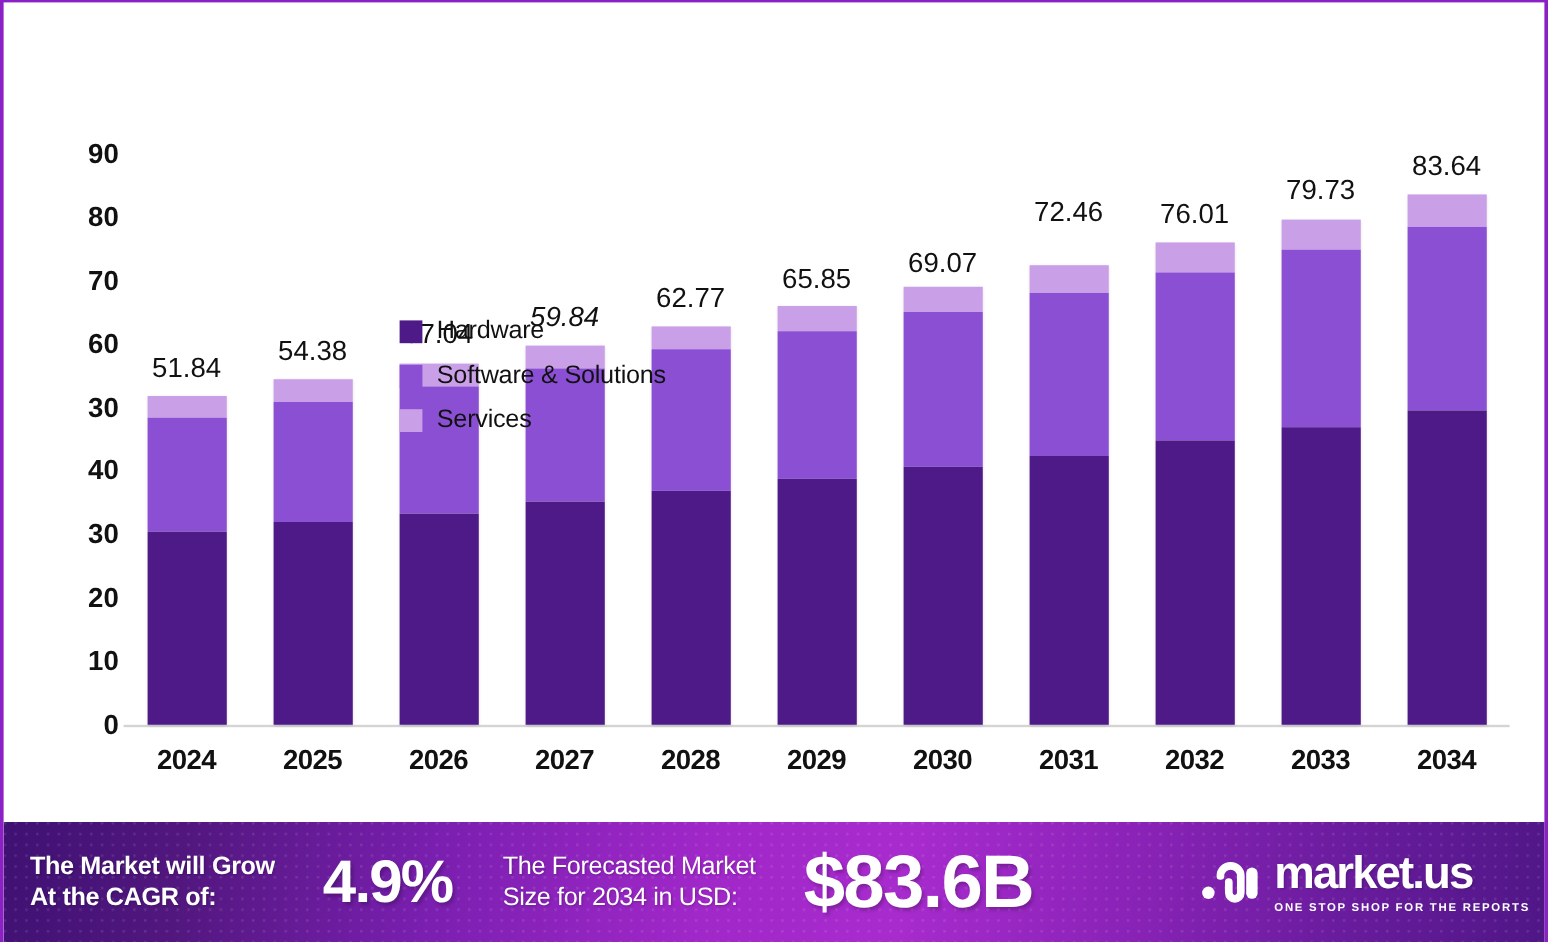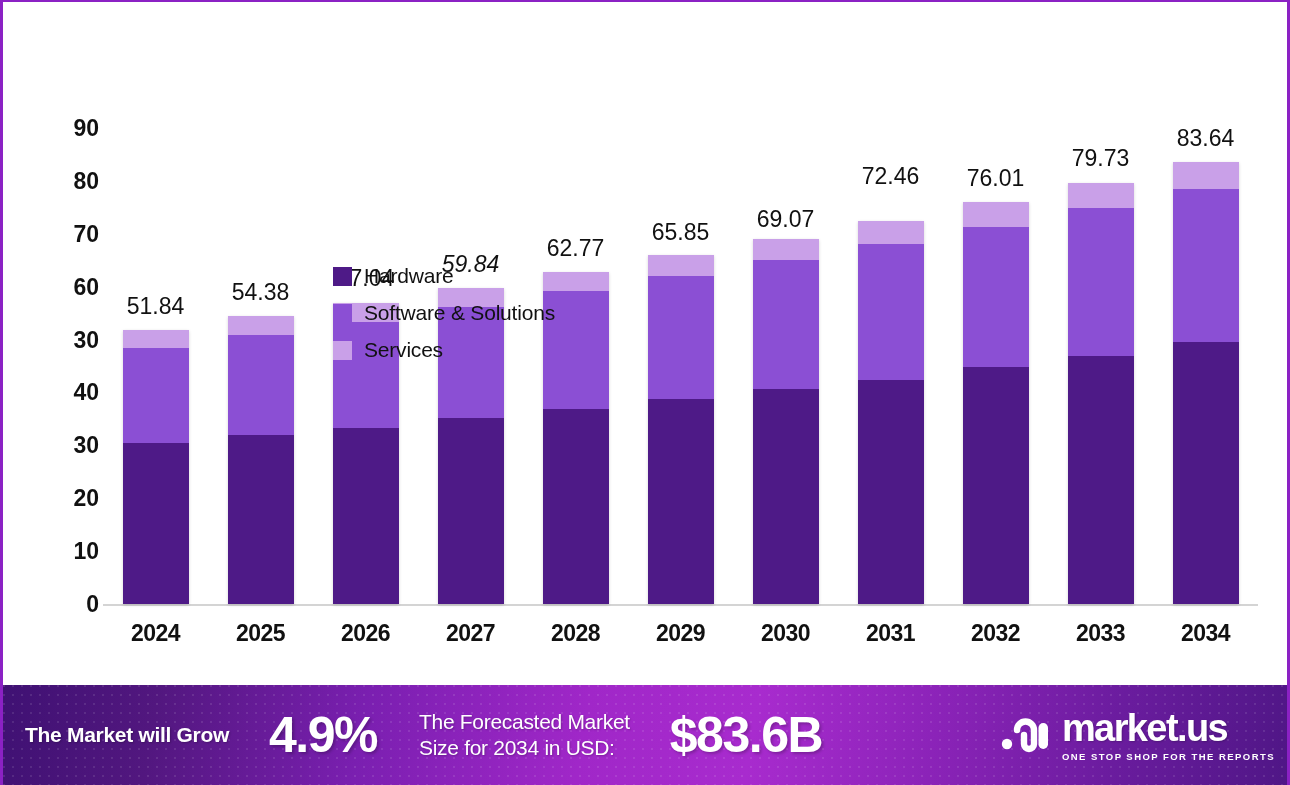--- a/index.html
+++ b/index.html
@@ -221,21 +221,21 @@
     font-size: 21px;
     font-weight: 400;
     line-height: 1.26;
     letter-spacing: -0.3px;
     text-shadow: 1px 1px 2px rgba(0,0,0,0.22);
     white-space: nowrap;
   }
 
   #forecast-value {
     margin-left: 40px;
-    font-size: 50px;
+    font-size: 62px;
     font-weight: 700;
     letter-spacing: -1.5px;
     text-shadow: 2px 2px 3px rgba(0,0,0,0.22);
     white-space: nowrap;
   }
 
   
   #brand-logo {
     margin-left: auto;
     margin-right: 18px;
@@ -403,20 +403,21 @@
           <span class="legend-label">Services</span>
         </div>
       </div>
 
   </div>
 
   <div id="footer">
 
     <div id="cagr-caption">
       <div>The Market will Grow</div>
+      <div>At the CAGR of:</div>
     </div>
 
     <div id="cagr-value">4.9%</div>
 
     <div id="forecast-caption">
       <div>The Forecasted Market</div>
       <div>Size for 2034 in USD:</div>
     </div>
 
     <div id="forecast-value">$83.6B</div>

